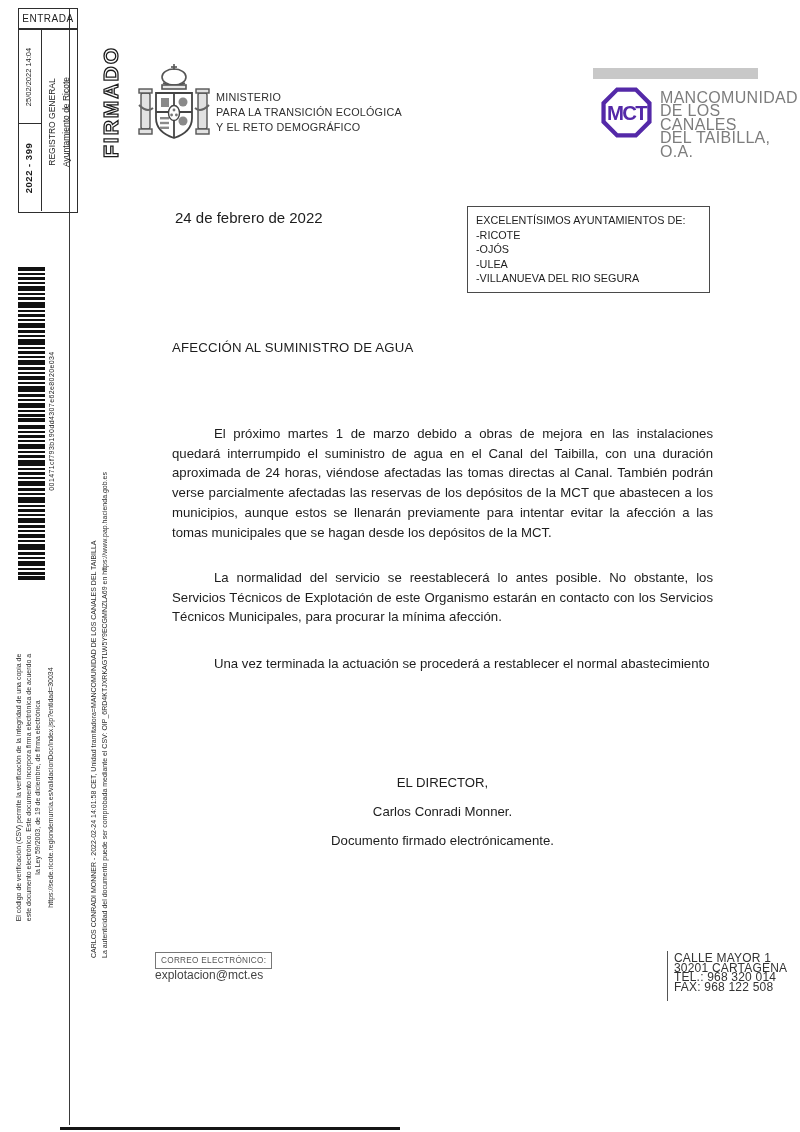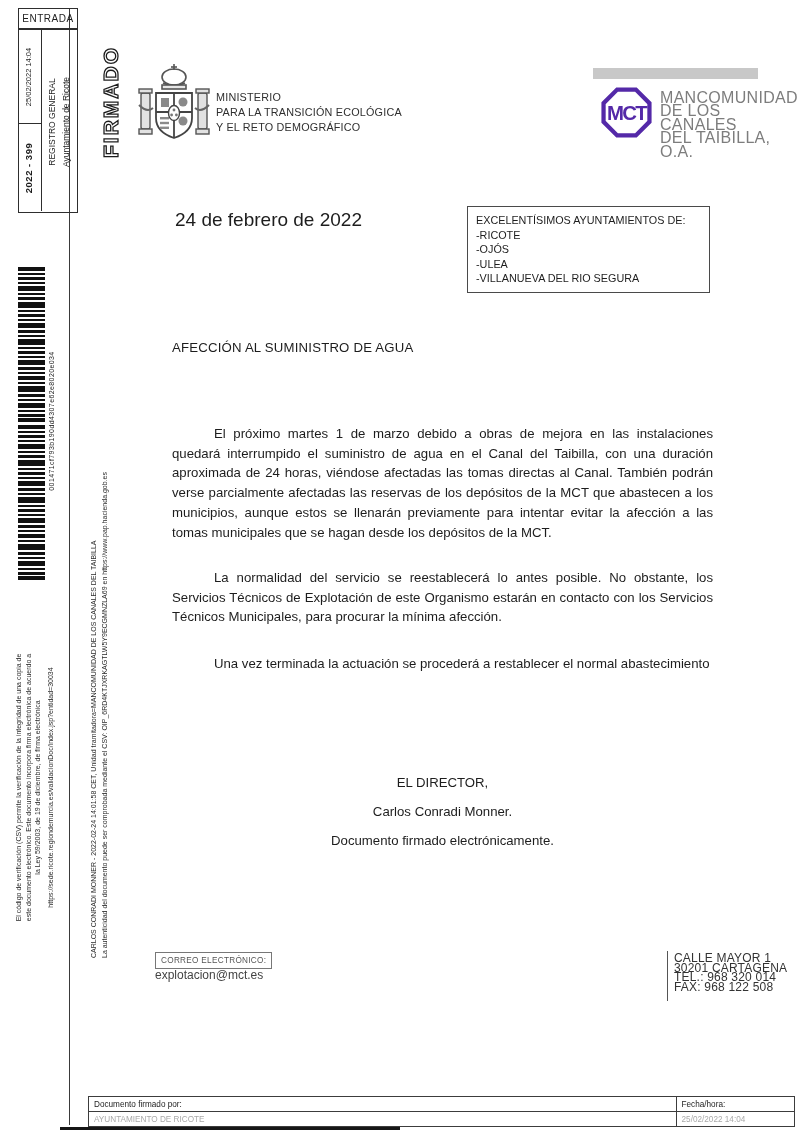--- a/index.html
+++ b/index.html
@@ -23,21 +23,21 @@
   .micro{font-size:7px;line-height:9.6px;color:#2a2a2a;white-space:nowrap;}
   .micro-center{text-align:center;}
   .code-strip{font-size:7px;letter-spacing:.4px;color:#222;text-align:center;white-space:nowrap;}
 
   
   .ministry-text{font-size:10.8px;line-height:14.8px;letter-spacing:.2px;color:#2f2f2f;}
   .graybar{background:#c8c8c8;}
   .mct-text{font-size:16px;line-height:13.4px;letter-spacing:.3px;color:#7d7d7d;}
 
   
-  .date{font-size:19px;}
+  .date{font-size:15px;}
   .recipients{border:1.3px solid #4a4a4a;padding:6px 8px;font-size:10.8px;line-height:14.6px;box-sizing:border-box;}
   .subject{font-size:13.2px;letter-spacing:.2px;}
   .para{font-size:13.2px;line-height:19.7px;text-align:justify;text-indent:42px;}
   .sigblock{font-size:13.2px;line-height:14px;text-align:center;}
   .sigblock div{margin-bottom:13.5px;margin-top:15px;}
 
   
   .email-label{display:inline-block;border:1px solid #777;padding:3px 5px;font-size:8.2px;
                letter-spacing:.3px;color:#555;}
   .email{font-size:12px;color:#444;}
@@ -203,27 +203,15 @@
   <div class="abs email" style="left:155px;top:968px">explotacion@mct.es</div>
 
   <div class="vline" style="left:667px;top:951px;height:50px;background:#555;width:1.3px"></div>
   <div class="abs addr" style="left:674px;top:954px">
     <div>CALLE MAYOR 1</div>
     <div>30201 CARTAGENA</div>
     <div>TEL.: 968 320 014</div>
     <div>FAX:  968 122 508</div>
   </div>
 
-  <table class="sigtable abs" style="left:88px;top:1096px">
-    <tbody>
-        <tr>
-      <td style="width:597px">Documento firmado por:</td>
-      <td style="width:110px">Fecha/hora:</td>
-    </tr>
-    <tr>
-      <td class="val">AYUNTAMIENTO DE RICOTE</td>
-      <td class="val">25/02/2022 14:04</td>
-    </tr>
-  </tbody>
-    </table>
 
   <div class="abs" style="left:60px;top:1127px;width:340px;height:2.5px;background:#161616"></div>
 </div>
 
 </body></html>

